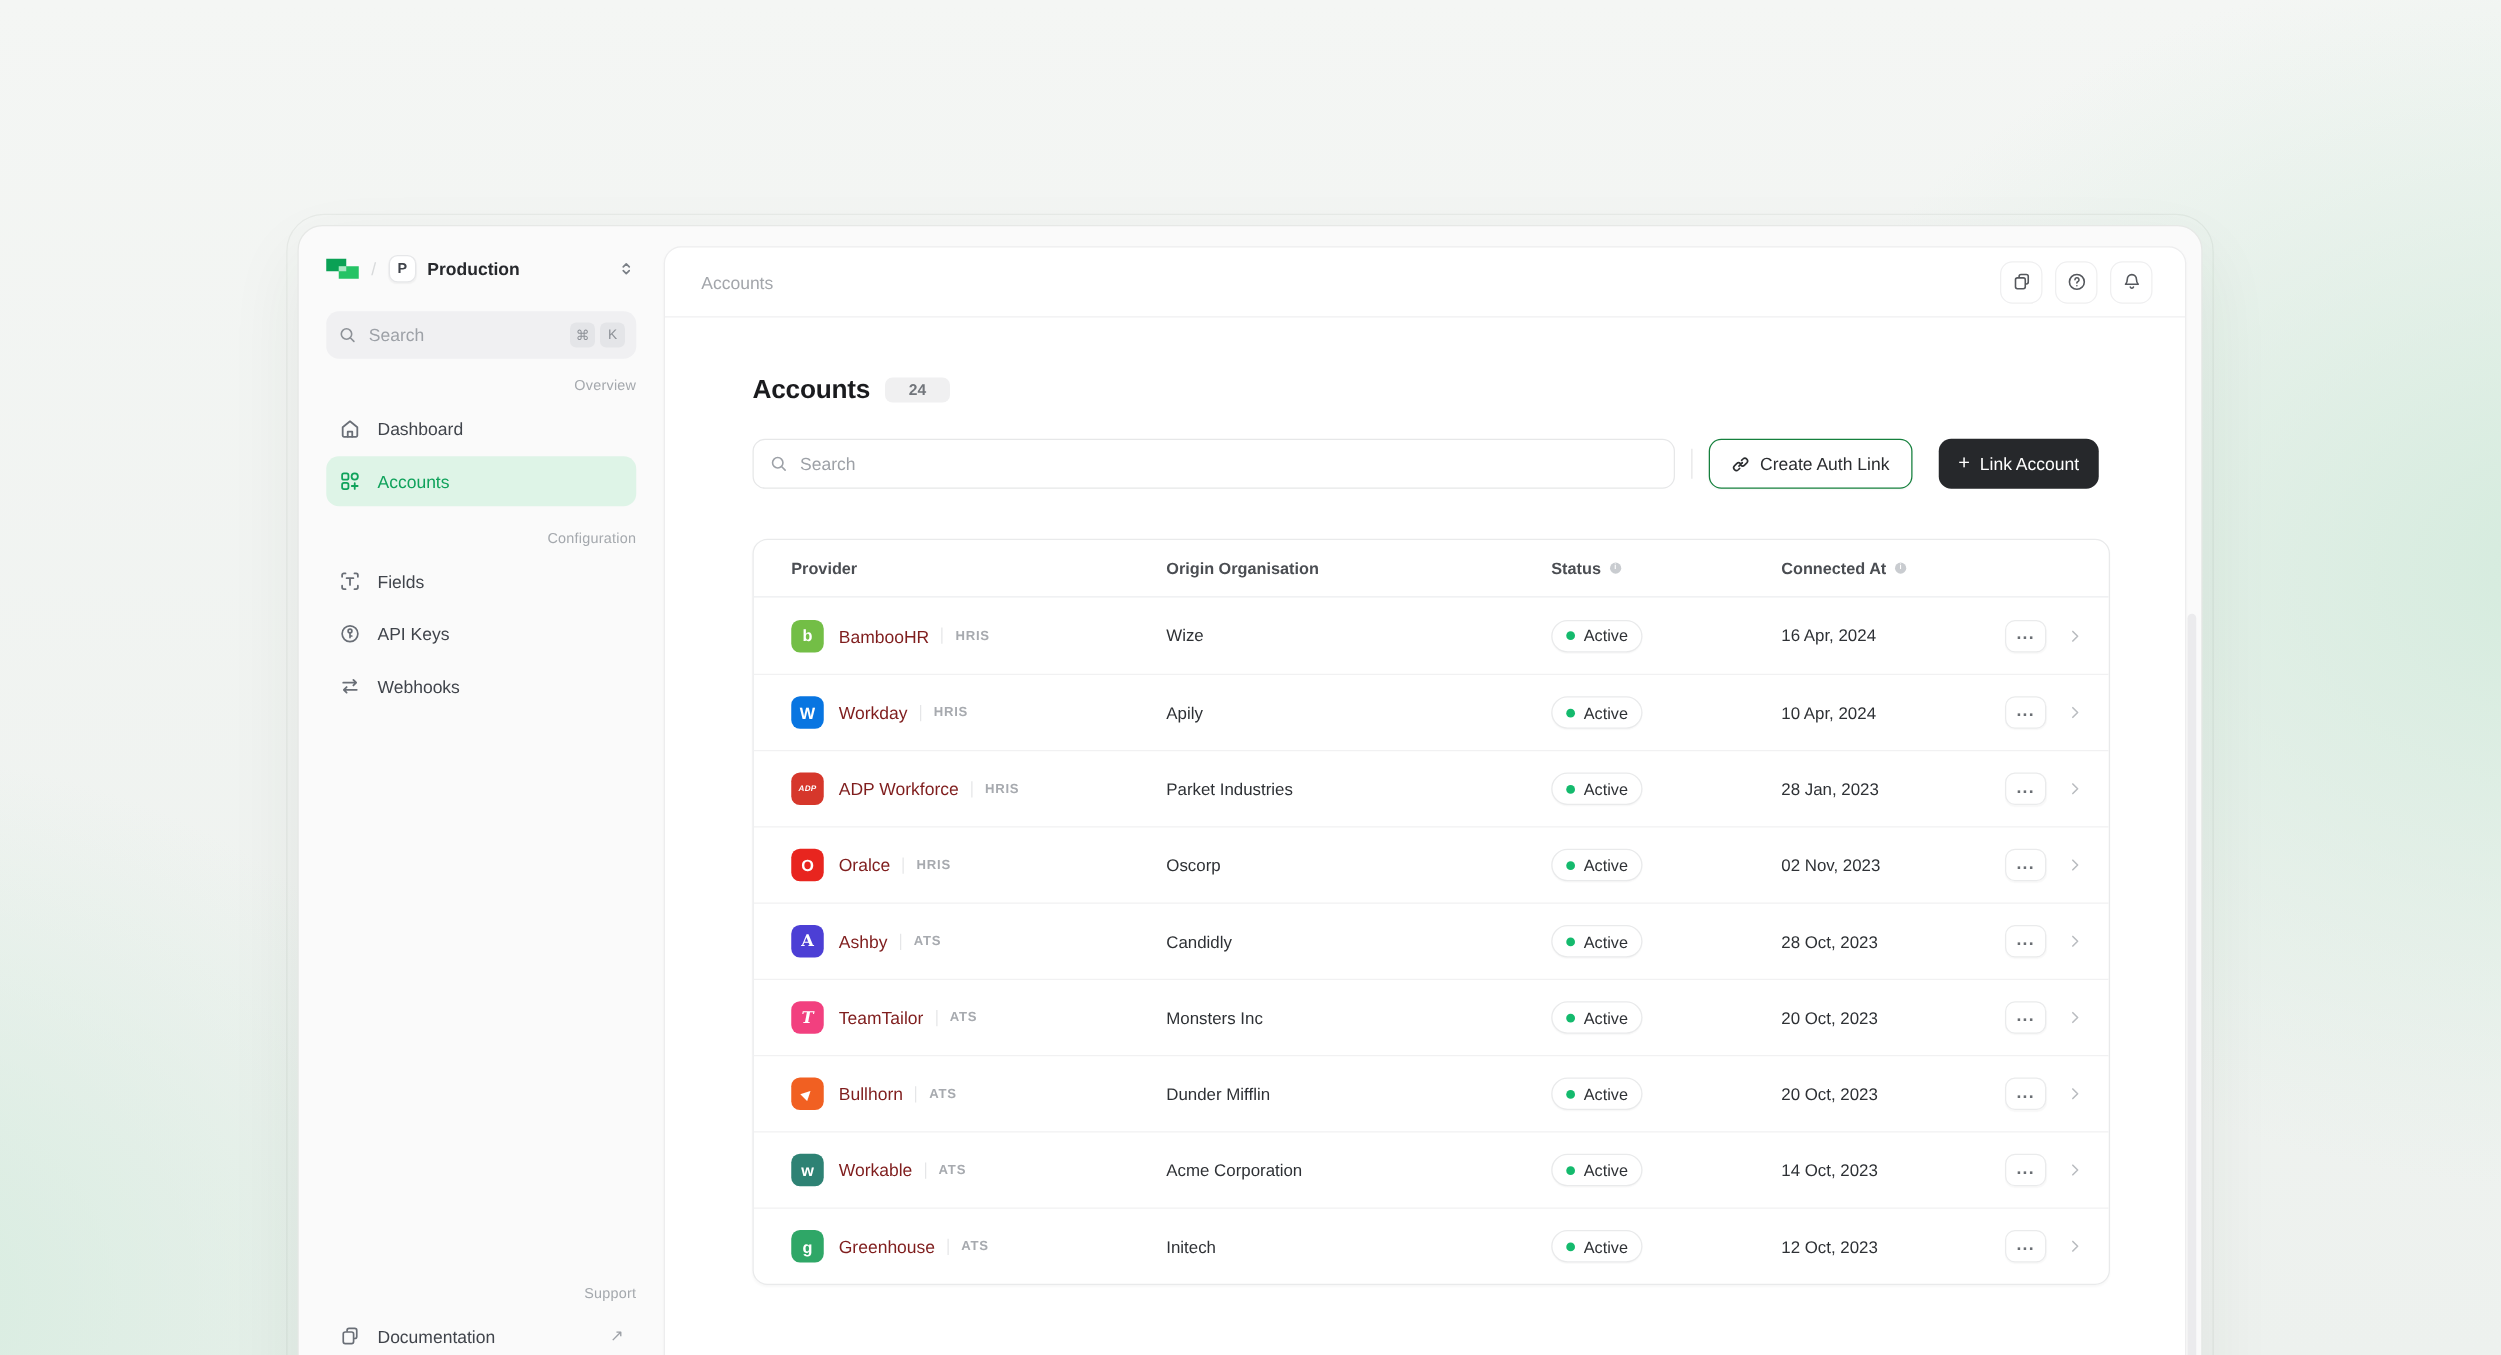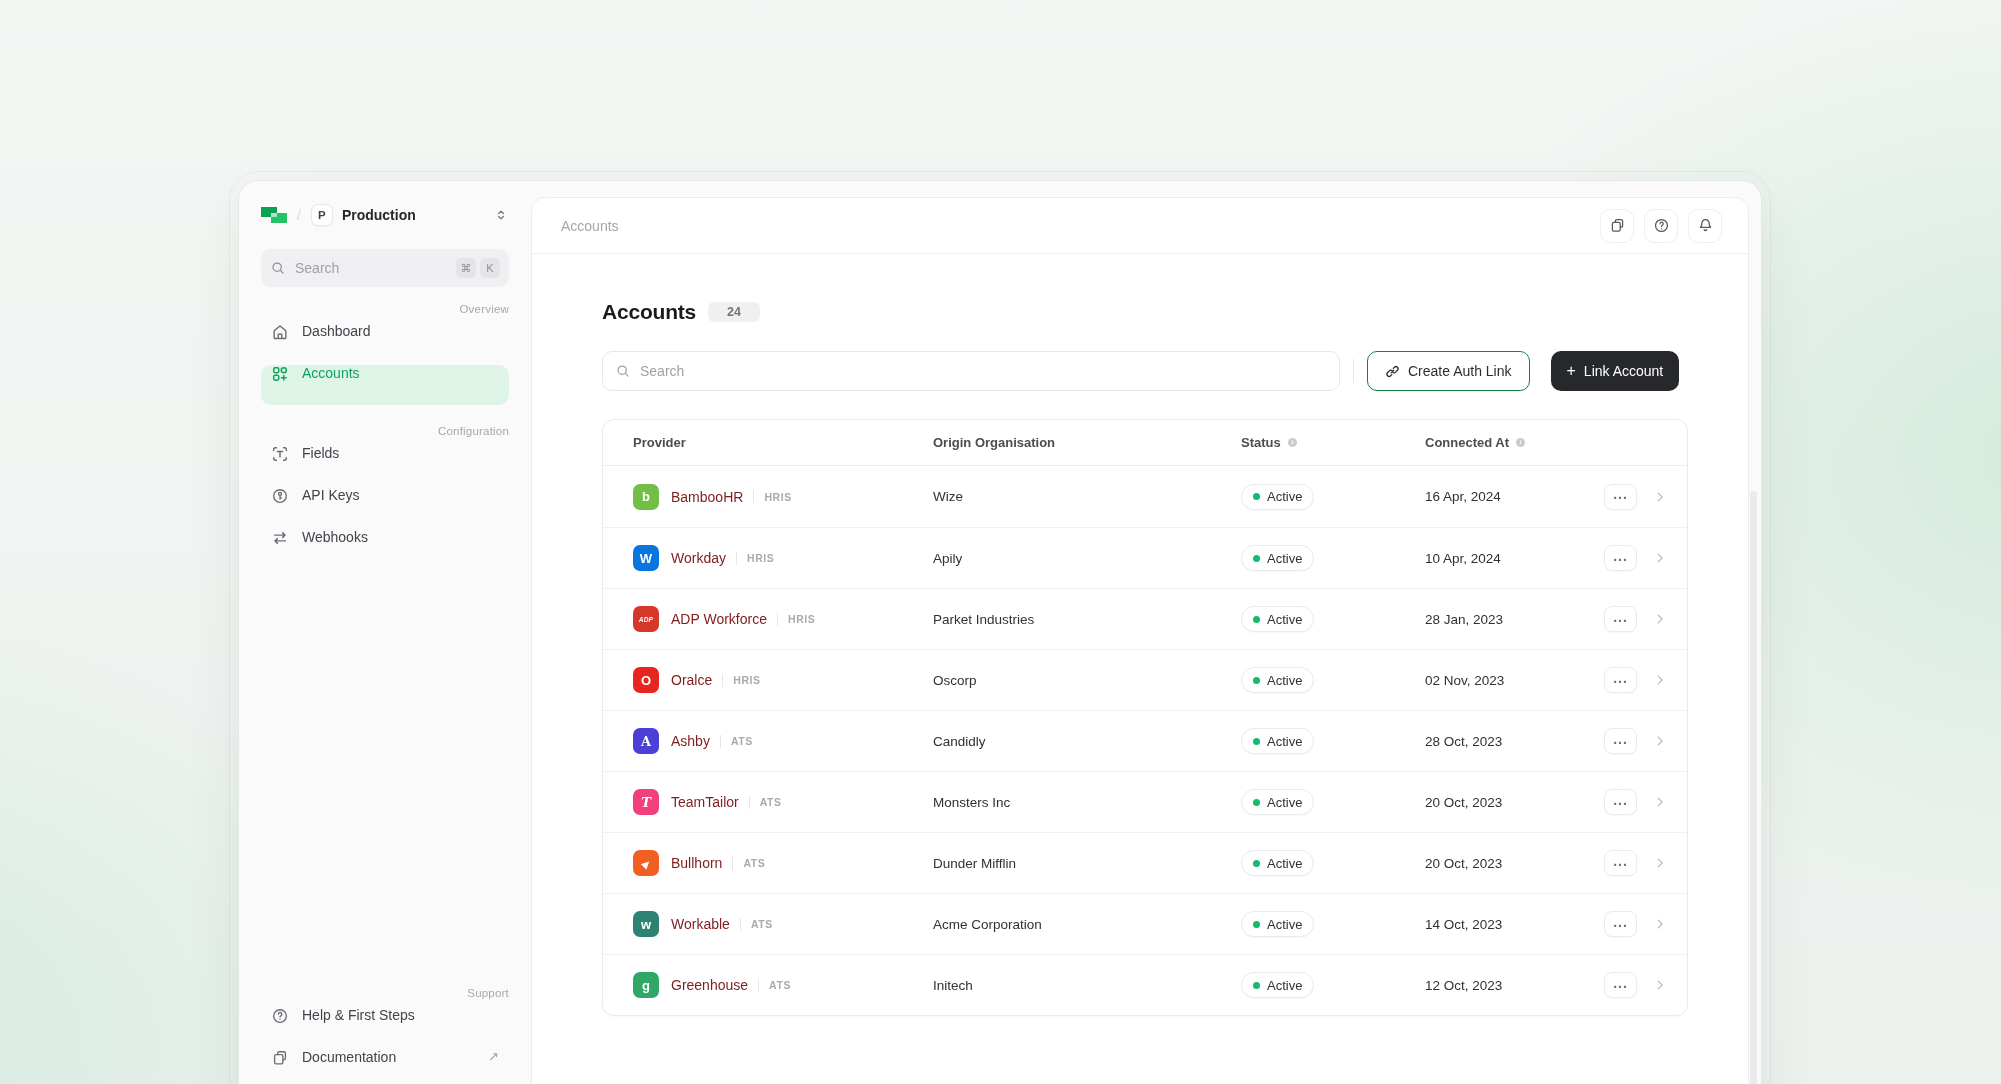--- a/index.html
+++ b/index.html
@@ -62,21 +62,21 @@
     display:flex; align-items:center; justify-content:center;
     font-size:11px; color:#8d9197;
   }
 
   .sec-label {
     margin:18px 0 8px 0; padding-left:10px;
     font-size:11.5px; color:#a4a8ad; letter-spacing:.2px;text-align:right;
   }
   .sec-label.first { margin-top:16px; }
   .nav-item {
-    height:40px; border-radius:10px; display:flex; align-items:flex-start;
+    height:40px; border-radius:10px; display:flex; align-items:center;
     padding:0 10px; margin-bottom:2px; cursor:pointer;
     font-size:14px; color:#40444b;
   }
   .nav-item .nico { width:18px; height:18px; margin-right:13px; display:flex; color:#696e76; flex:none; }
   .nav-item.active { background:#def4e7; color:#0fa25b; font-weight:500; }
   .nav-item.active .nico { color:#0fa25b; }
   .nav-item .ext { margin-left:auto; color:#9da1a7; font-size:13px; }
   .side-spacer { flex:1; }
 
   
@@ -122,21 +122,21 @@
   }
   .btn-secondary {
     background:#fff; border:1px solid #15803d; color:#2b2d30; padding:0 17px;
     box-shadow:0 1px 1px rgba(0,0,0,.03);
   }
   .btn-primary { background:#26282b; color:#fff; padding:0 16px; margin-left:21px; }
   .btn .bico { display:flex; }
 
   
   .table-card {
-    margin-top:28px; width:1086px; background:#fff;
+    margin-top:40px; width:1086px; background:#fff;
     border:1px solid #e9eaeb; border-radius:12px;
     box-shadow:0 1px 2px rgba(0,0,0,.03); overflow:hidden;
   }
   .t-head, .t-row {
     display:grid; grid-template-columns:330px 308px 184px 168px 1fr;
     align-items:center;
   }
   .t-head { height:46px; border-bottom:1px solid #ecedef; }
   .t-head .hc { font-size:13px; font-weight:600; color:#4a4d52; display:flex; align-items:center; gap:7px; }
   .hc.first, .cell.first { padding-left:30px; }
@@ -273,30 +273,20 @@
             <path d="M16 13.2H4.7M7 10.7l-2.5 2.5L7 15.7"></path>
           </svg>
       </span>
       <span>Webhooks</span>
     </div>
 
     <div class="side-spacer"></div>
 
     <div class="sec-label">Support</div>
 
-    <div class="nav-item">
-      <span class="nico">
-        <svg width="18" height="18" viewBox="0 0 20 20" fill="none" stroke="currentColor" stroke-width="1.5" stroke-linecap="round">
-            <circle cx="10" cy="10" r="7"></circle>
-            <path d="M8.2 8a1.9 1.9 0 1 1 2.6 1.8c-.6.25-.8.7-.8 1.3"></path>
-            <path d="M10 13.6v.1"></path>
-          </svg>
-      </span>
-      <span>Help &amp; First Steps</span>
-    </div>
 
     <div class="nav-item">
       <span class="nico">
         <svg width="18" height="18" viewBox="0 0 20 20" fill="none" stroke="currentColor" stroke-width="1.5" stroke-linejoin="round">
             <rect x="4" y="6.2" width="9.2" height="10.3" rx="1.8"></rect>
             <path d="M7.4 6V4.8A1.8 1.8 0 0 1 9.2 3h5a1.8 1.8 0 0 1 1.8 1.8v5.4a1.8 1.8 0 0 1-1.8 1.8h-1"></path>
           </svg>
       </span>
       <span>Documentation</span>
       <span class="ext">↗</span>

